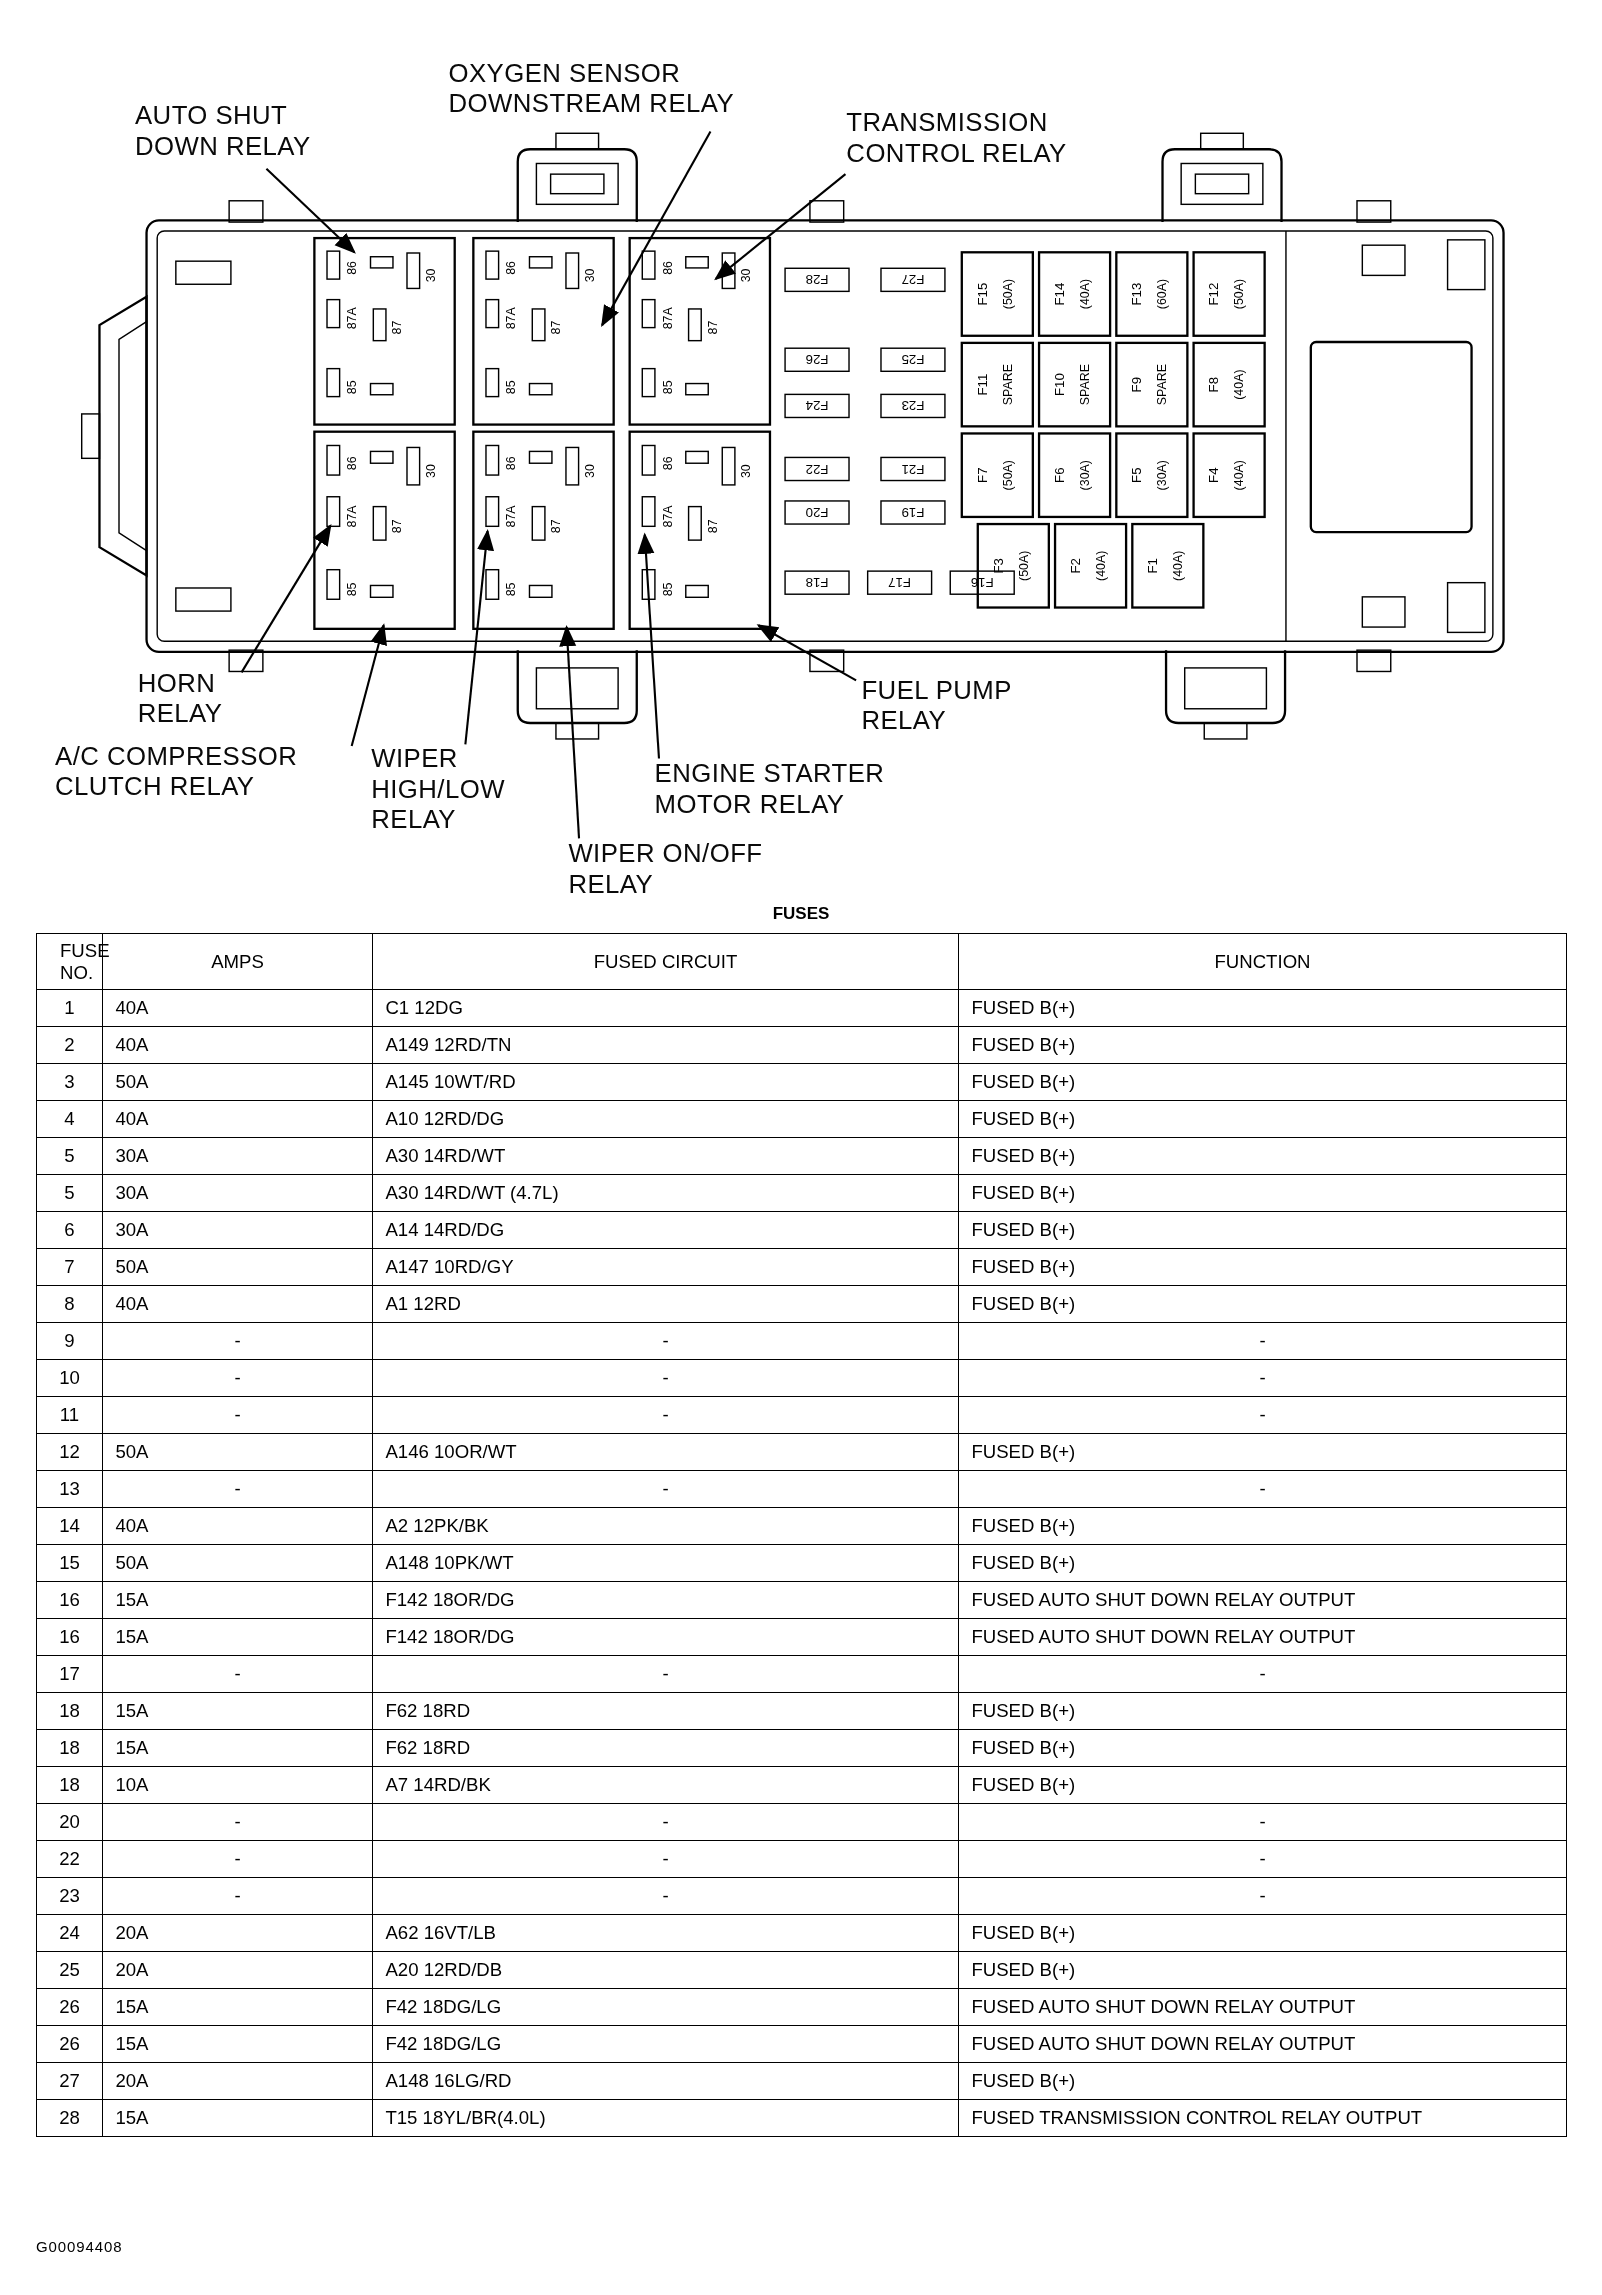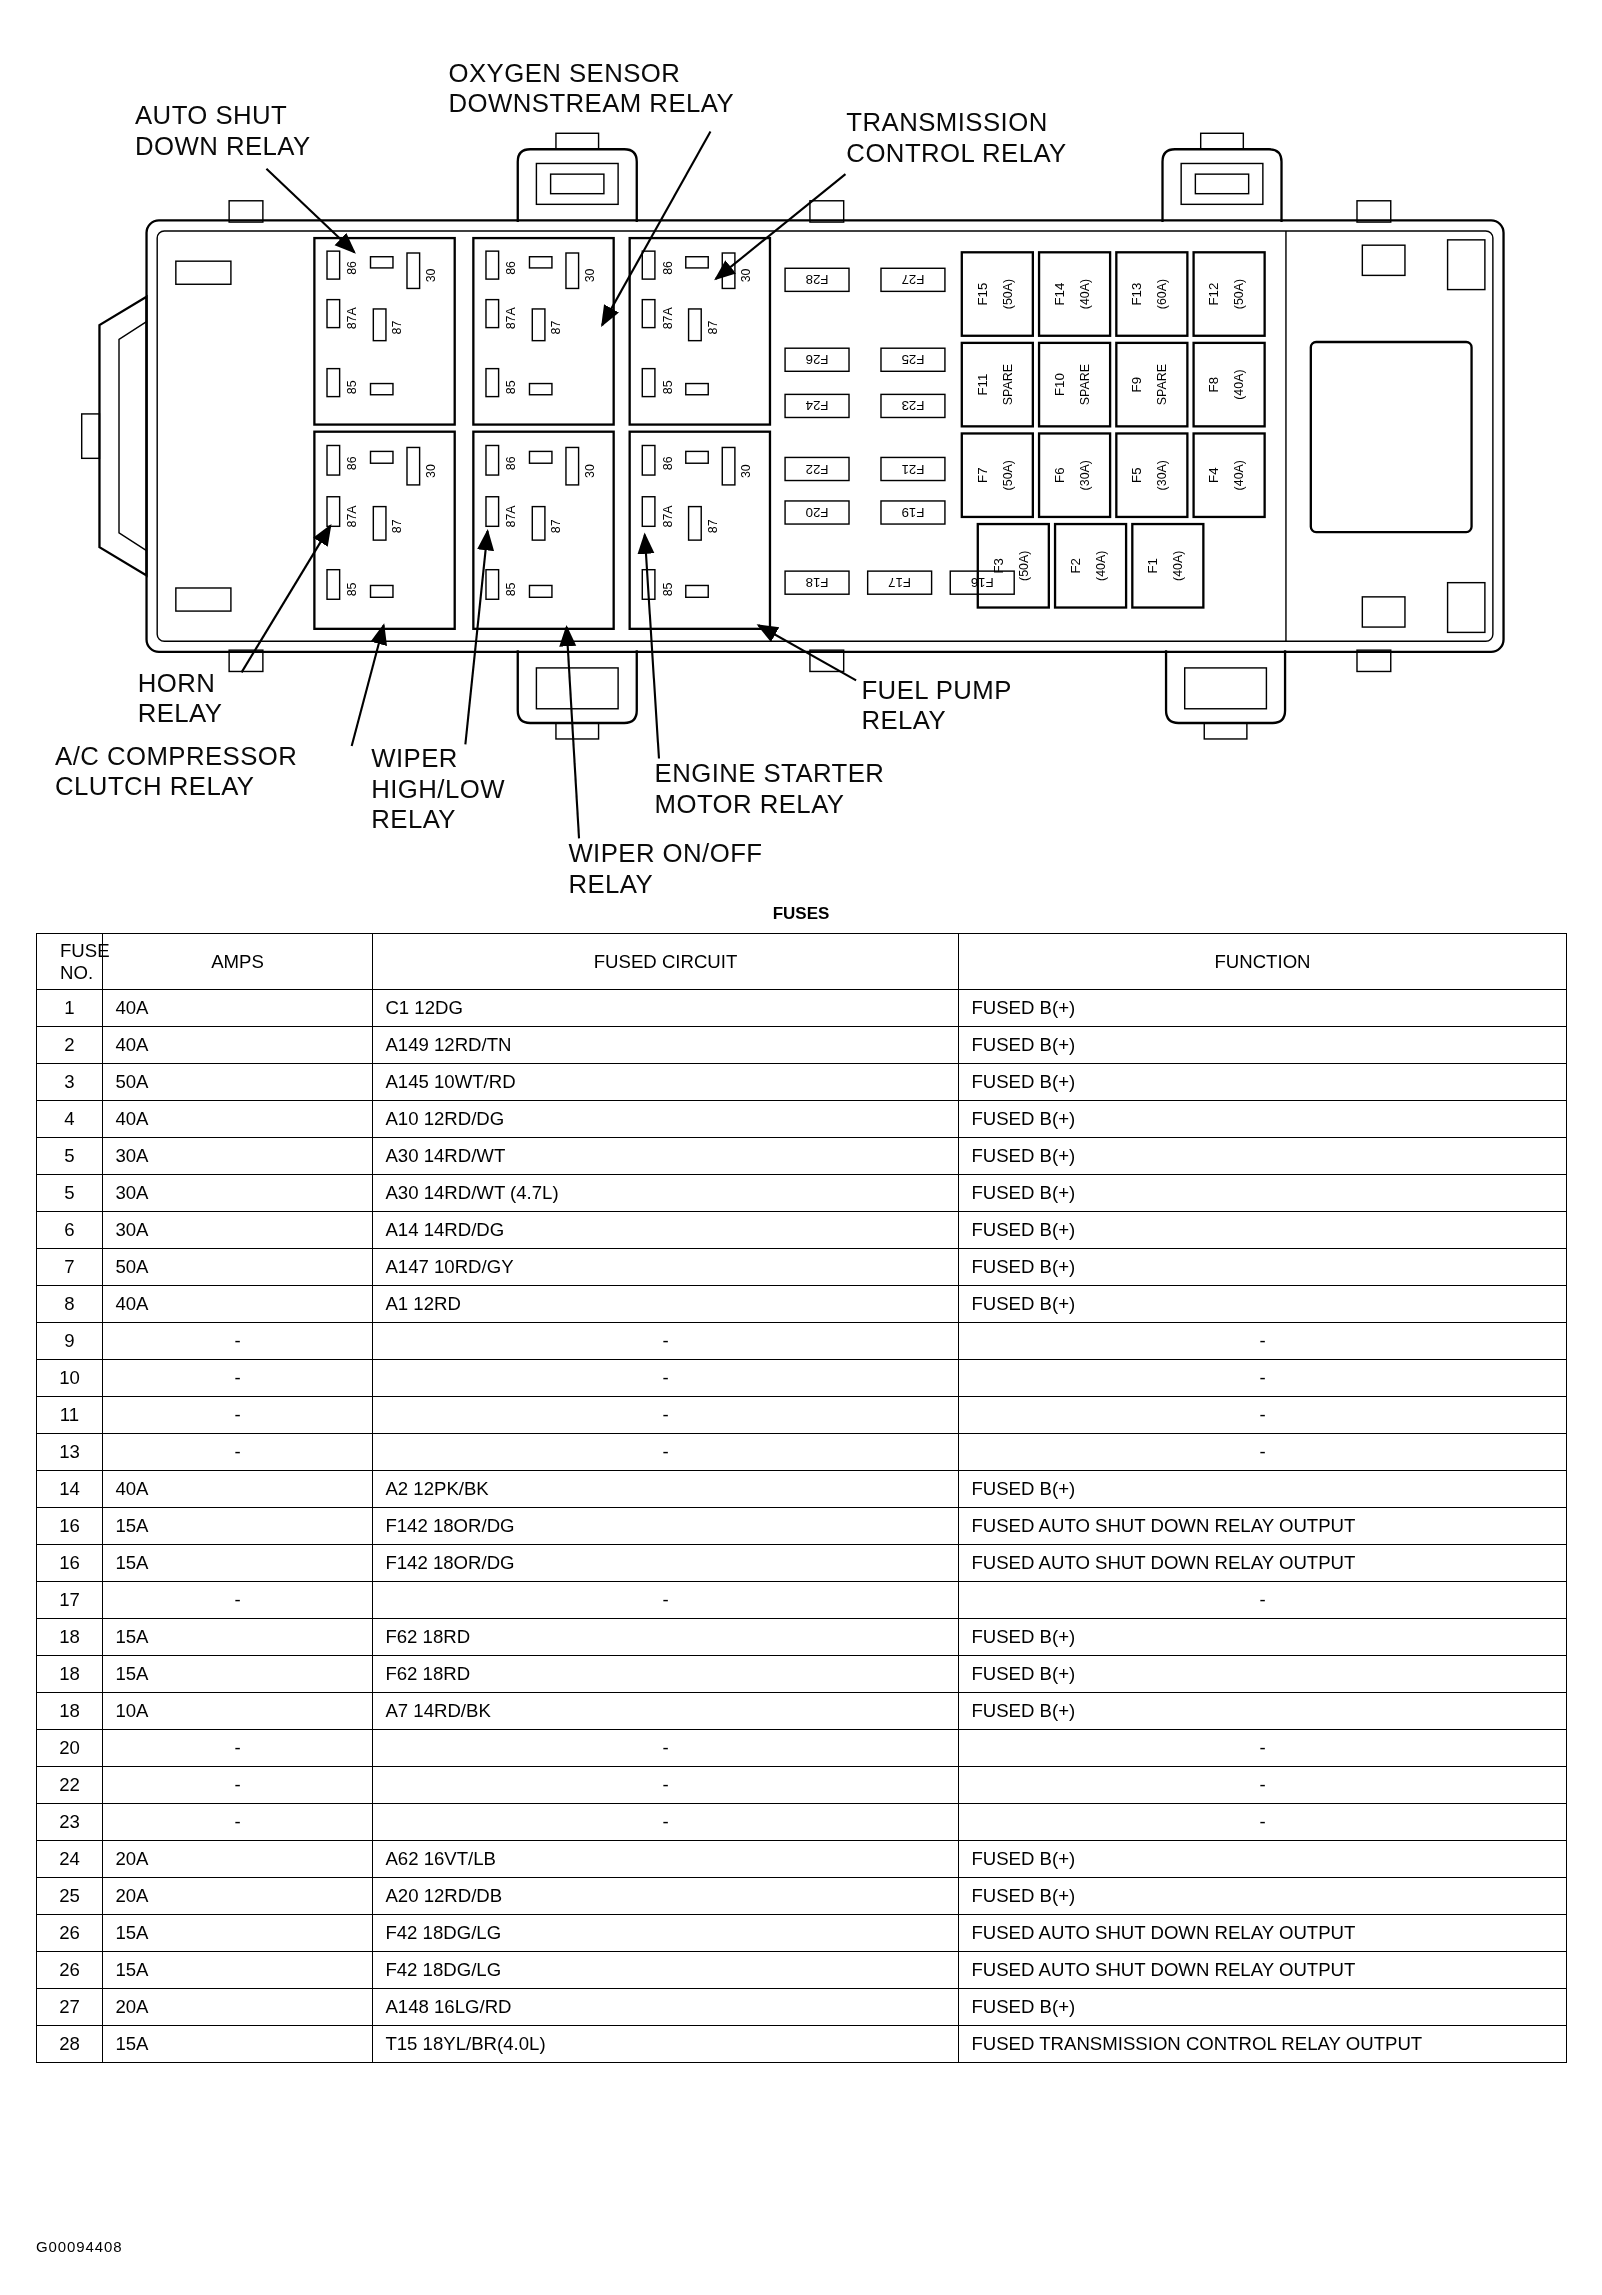--- a/index.html
+++ b/index.html
@@ -423,29 +423,41 @@
           <td class="center">-</td>
           <td class="center">-</td>
         </tr>
         <tr>
           <td class="center">11</td>
           <td class="center">-</td>
           <td class="center">-</td>
           <td class="center">-</td>
         </tr>
         <tr>
+          <td class="center">12</td>
+          <td>50A</td>
+          <td>A146 10OR/WT</td>
+          <td>FUSED B(+)</td>
+        </tr>
+        <tr>
           <td class="center">13</td>
           <td class="center">-</td>
           <td class="center">-</td>
           <td class="center">-</td>
         </tr>
         <tr>
           <td class="center">14</td>
           <td>40A</td>
           <td>A2 12PK/BK</td>
+          <td>FUSED B(+)</td>
+        </tr>
+        <tr>
+          <td class="center">15</td>
+          <td>50A</td>
+          <td>A148 10PK/WT</td>
           <td>FUSED B(+)</td>
         </tr>
         <tr>
           <td class="center">16</td>
           <td>15A</td>
           <td>F142 18OR/DG</td>
           <td>FUSED AUTO SHUT DOWN RELAY OUTPUT</td>
         </tr>
         <tr>
           <td class="center">16</td>

